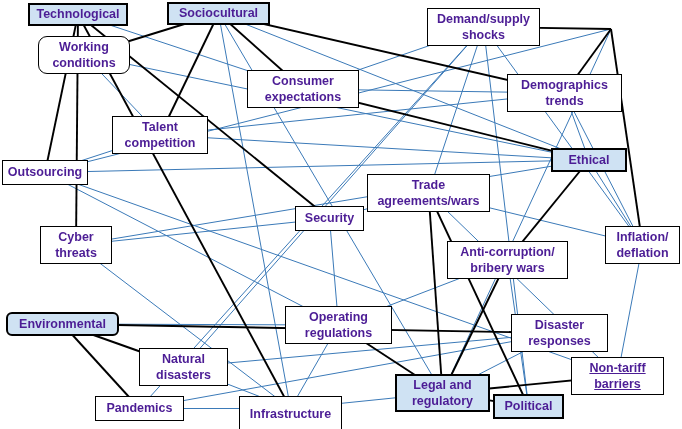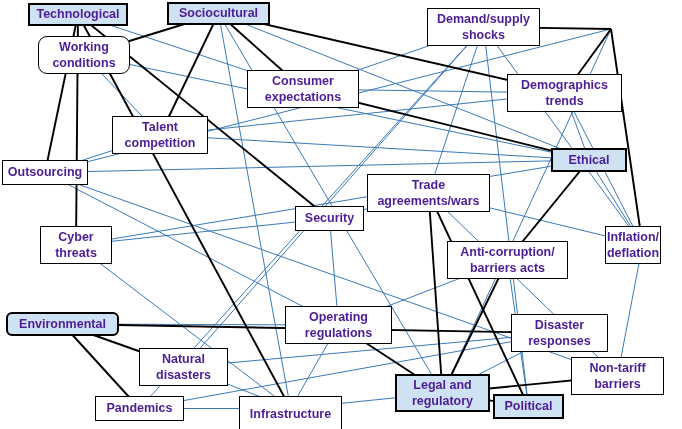--- a/index.html
+++ b/index.html
@@ -113,30 +113,30 @@
   <div class="node" style="left: 112px; top: 116px; width: 96px; height: 38px; border-color: rgb(0, 0, 0); background: rgb(255, 255, 255);">Talent
 competition</div>
   <div class="node" style="left: 2px; top: 160px; width: 86px; height: 25px; border-color: rgb(0, 0, 0); background: rgb(255, 255, 255);">Outsourcing</div>
   <div class="node" style="left: 367px; top: 174px; width: 123px; height: 38px; border-color: rgb(0, 0, 0); background: rgb(255, 255, 255);">Trade
 agreements/wars</div>
   <div class="node category" style="left: 551px; top: 148px; width: 76px; height: 24px; border-color: rgb(0, 0, 0); background: rgb(207, 226, 243);">Ethical</div>
   <div class="node" style="left: 295px; top: 206px; width: 69px; height: 25px; border-color: rgb(0, 0, 0); background: rgb(255, 255, 255);">Security</div>
   <div class="node" style="left: 40px; top: 226px; width: 72px; height: 38px; border-color: rgb(0, 0, 0); background: rgb(255, 255, 255);">Cyber
 threats</div>
   <div class="node" style="left: 447px; top: 241px; width: 121px; height: 38px; border-color: rgb(0, 0, 0); background: rgb(255, 255, 255);">Anti-corruption/
-barriers acts</div>
-  <div class="node" style="left: 605px; top: 226px; width: 56px; height: 38px; border-color: rgb(0, 0, 0); background: rgb(255, 255, 255);">Inflation/
+bribery wars</div>
+  <div class="node" style="left: 605px; top: 226px; width: 75px; height: 38px; border-color: rgb(0, 0, 0); background: rgb(255, 255, 255);">Inflation/
 deflation</div>
   <div class="node category" style="left: 6px; top: 312px; width: 113px; height: 24px; border-color: rgb(0, 0, 0); background: rgb(207, 226, 243); border-radius: 6px;">Environmental</div>
   <div class="node" style="left: 285px; top: 306px; width: 107px; height: 38px; border-color: rgb(0, 0, 0); background: rgb(255, 255, 255);">Operating
 regulations</div>
   <div class="node" style="left: 511px; top: 314px; width: 97px; height: 38px; border-color: rgb(0, 0, 0); background: rgb(255, 255, 255);">Disaster
 responses</div>
   <div class="node" style="left: 139px; top: 348px; width: 89px; height: 38px; border-color: rgb(0, 0, 0); background: rgb(255, 255, 255);">Natural
 disasters</div>
-  <div class="node" style="left: 571px; top: 357px; width: 93px; height: 38px; border-color: rgb(0, 0, 0); background: rgb(255, 255, 255);">Non-tariff
+  <div class="node" style="left: 571px; top: 357px; width: 93px; height: 38px; border-color: rgb(0, 0, 0); background: rgb(255, 255, 255); text-decoration: underline;">Non-tariff
 barriers</div>
   <div class="node" style="left: 95px; top: 396px; width: 89px; height: 25px; border-color: rgb(0, 0, 0); background: rgb(255, 255, 255);">Pandemics</div>
   <div class="node" style="left: 239px; top: 396px; width: 103px; height: 37px; border-color: rgb(0, 0, 0); background: rgb(255, 255, 255);">Infrastructure</div>
   <div class="node category" style="left: 395px; top: 374px; width: 95px; height: 38px; border-color: rgb(0, 0, 0); background: rgb(207, 226, 243);">Legal and
 regulatory</div>
   <div class="node category" style="left: 493px; top: 394px; width: 71px; height: 25px; border-color: rgb(0, 0, 0); background: rgb(207, 226, 243);">Political</div>
 </div>
 
 </body></html>

